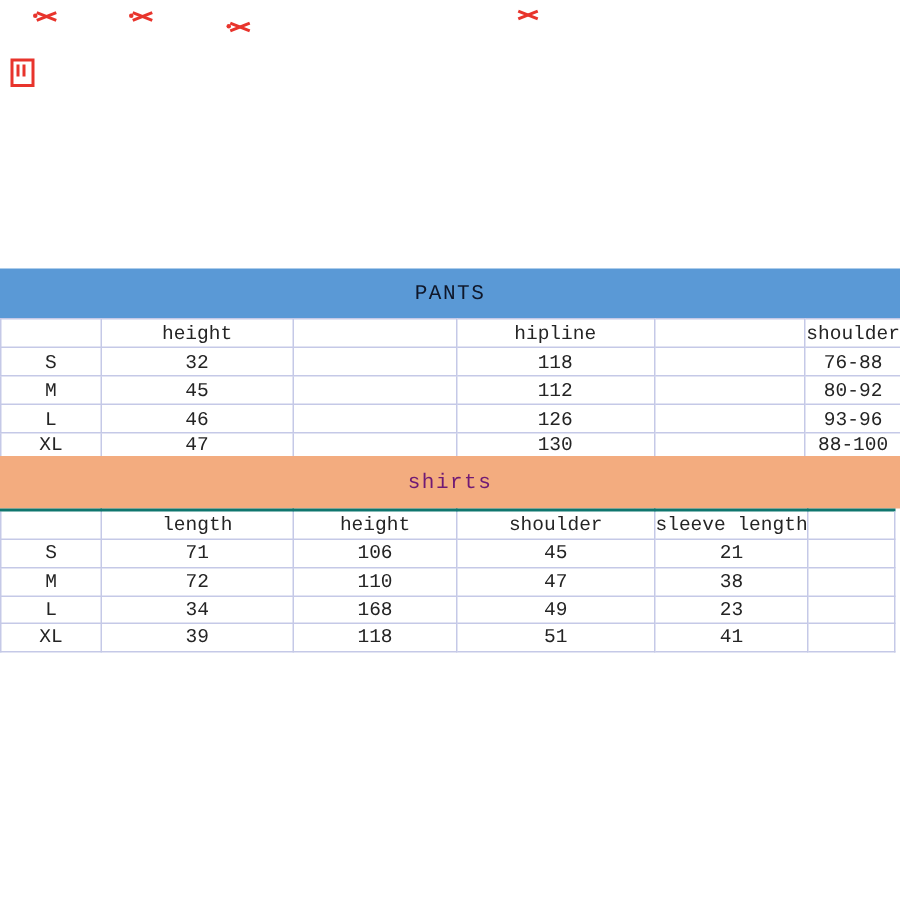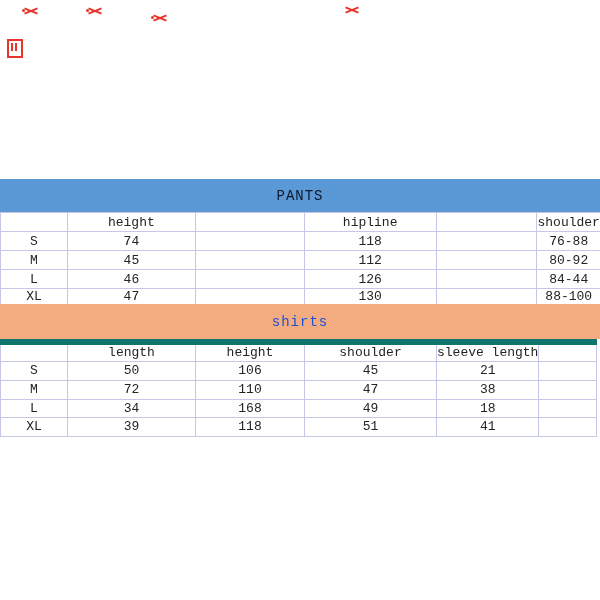--- a/index.html
+++ b/index.html
@@ -14,21 +14,21 @@
   #pants-band{height:33px;}
   #shirts-band{height:35px;}
   table{border-collapse:collapse;table-layout:fixed;}
   td{border:1px solid #c5c9e7;text-align:center;vertical-align:middle;
      font-size:13px;color:#242424;padding:0;overflow:hidden;white-space:nowrap;}
   .h19{height:19px;} .h18{height:18px;} .h13{height:13px;}
   
   #pants-table td:last-child{border-right:none;}
   #pants-table tr:last-child td{border-bottom:none;}
   #pants-table{border-top:1px solid #c5c9e7;}
-  #shirts-table{border-top:6px solid #0f766e;}
+  #shirts-table{border-top:2px solid #0f766e;}
 
   
   .wm{position:absolute;}
   .wm-x{width:18px;height:14px;}
   .wm-x i{position:absolute;left:2px;top:6px;width:14px;height:2px;background:#e8342c;display:block;}
   .wm-x i.b1{transform:rotate(22deg);}
   .wm-x i.b2{transform:rotate(-22deg);}
   .wm-x i.dot{left:0;top:5px;width:3px;height:3px;border-radius:50%;}
   .wm-stamp{width:12px;height:15px;border:2px solid #e8342c;}
   .wm-stamp i{position:absolute;top:2px;width:2px;height:8px;background:#e8342c;display:block;}
@@ -82,54 +82,54 @@
           <tr class="h19">
         <td></td>
         <td>height</td>
         <td></td>
         <td>hipline</td>
         <td></td>
         <td>shoulder</td>
       </tr>
       <tr class="h19">
         <td>S</td>
-        <td>74</td>
+        <td>32</td>
         <td></td>
         <td>118</td>
         <td></td>
         <td>76-88</td>
       </tr>
       <tr class="h19">
         <td>M</td>
         <td>45</td>
         <td></td>
         <td>112</td>
         <td></td>
         <td>80-92</td>
       </tr>
       <tr class="h19">
         <td>L</td>
         <td>46</td>
         <td></td>
         <td>126</td>
         <td></td>
-        <td>84-44</td>
+        <td>93-96</td>
       </tr>
       <tr class="h13">
         <td>XL</td>
         <td>47</td>
         <td></td>
         <td>130</td>
         <td></td>
         <td>88-100</td>
       </tr>
     </tbody>
       </table>
 
-    <div id="shirts-band" class="band" style="background:#F3AC7F;color:#1d4ed8;">
+    <div id="shirts-band" class="band" style="background:#F3AC7F;color:#701a75;">
       <span>shirts</span>
     </div>
 
     <table id="shirts-table">
       <colgroup>
         <col style="width:67px">
           <col style="width:128px">
           <col style="width:109px">
         <col style="width:132px">
           <col style="width:101px">
@@ -139,40 +139,40 @@
           <tr class="h19">
         <td></td>
         <td>length</td>
         <td>height</td>
         <td>shoulder</td>
         <td>sleeve length</td>
         <td></td>
       </tr>
       <tr class="h19">
         <td>S</td>
-        <td>50</td>
+        <td>71</td>
         <td>106</td>
         <td>45</td>
         <td>21</td>
         <td></td>
       </tr>
       <tr class="h19">
         <td>M</td>
         <td>72</td>
         <td>110</td>
         <td>47</td>
         <td>38</td>
         <td></td>
       </tr>
       <tr class="h18">
         <td>L</td>
         <td>34</td>
         <td>168</td>
         <td>49</td>
-        <td>18</td>
+        <td>23</td>
         <td></td>
       </tr>
       <tr class="h19">
         <td>XL</td>
         <td>39</td>
         <td>118</td>
         <td>51</td>
         <td>41</td>
         <td></td>
       </tr>

